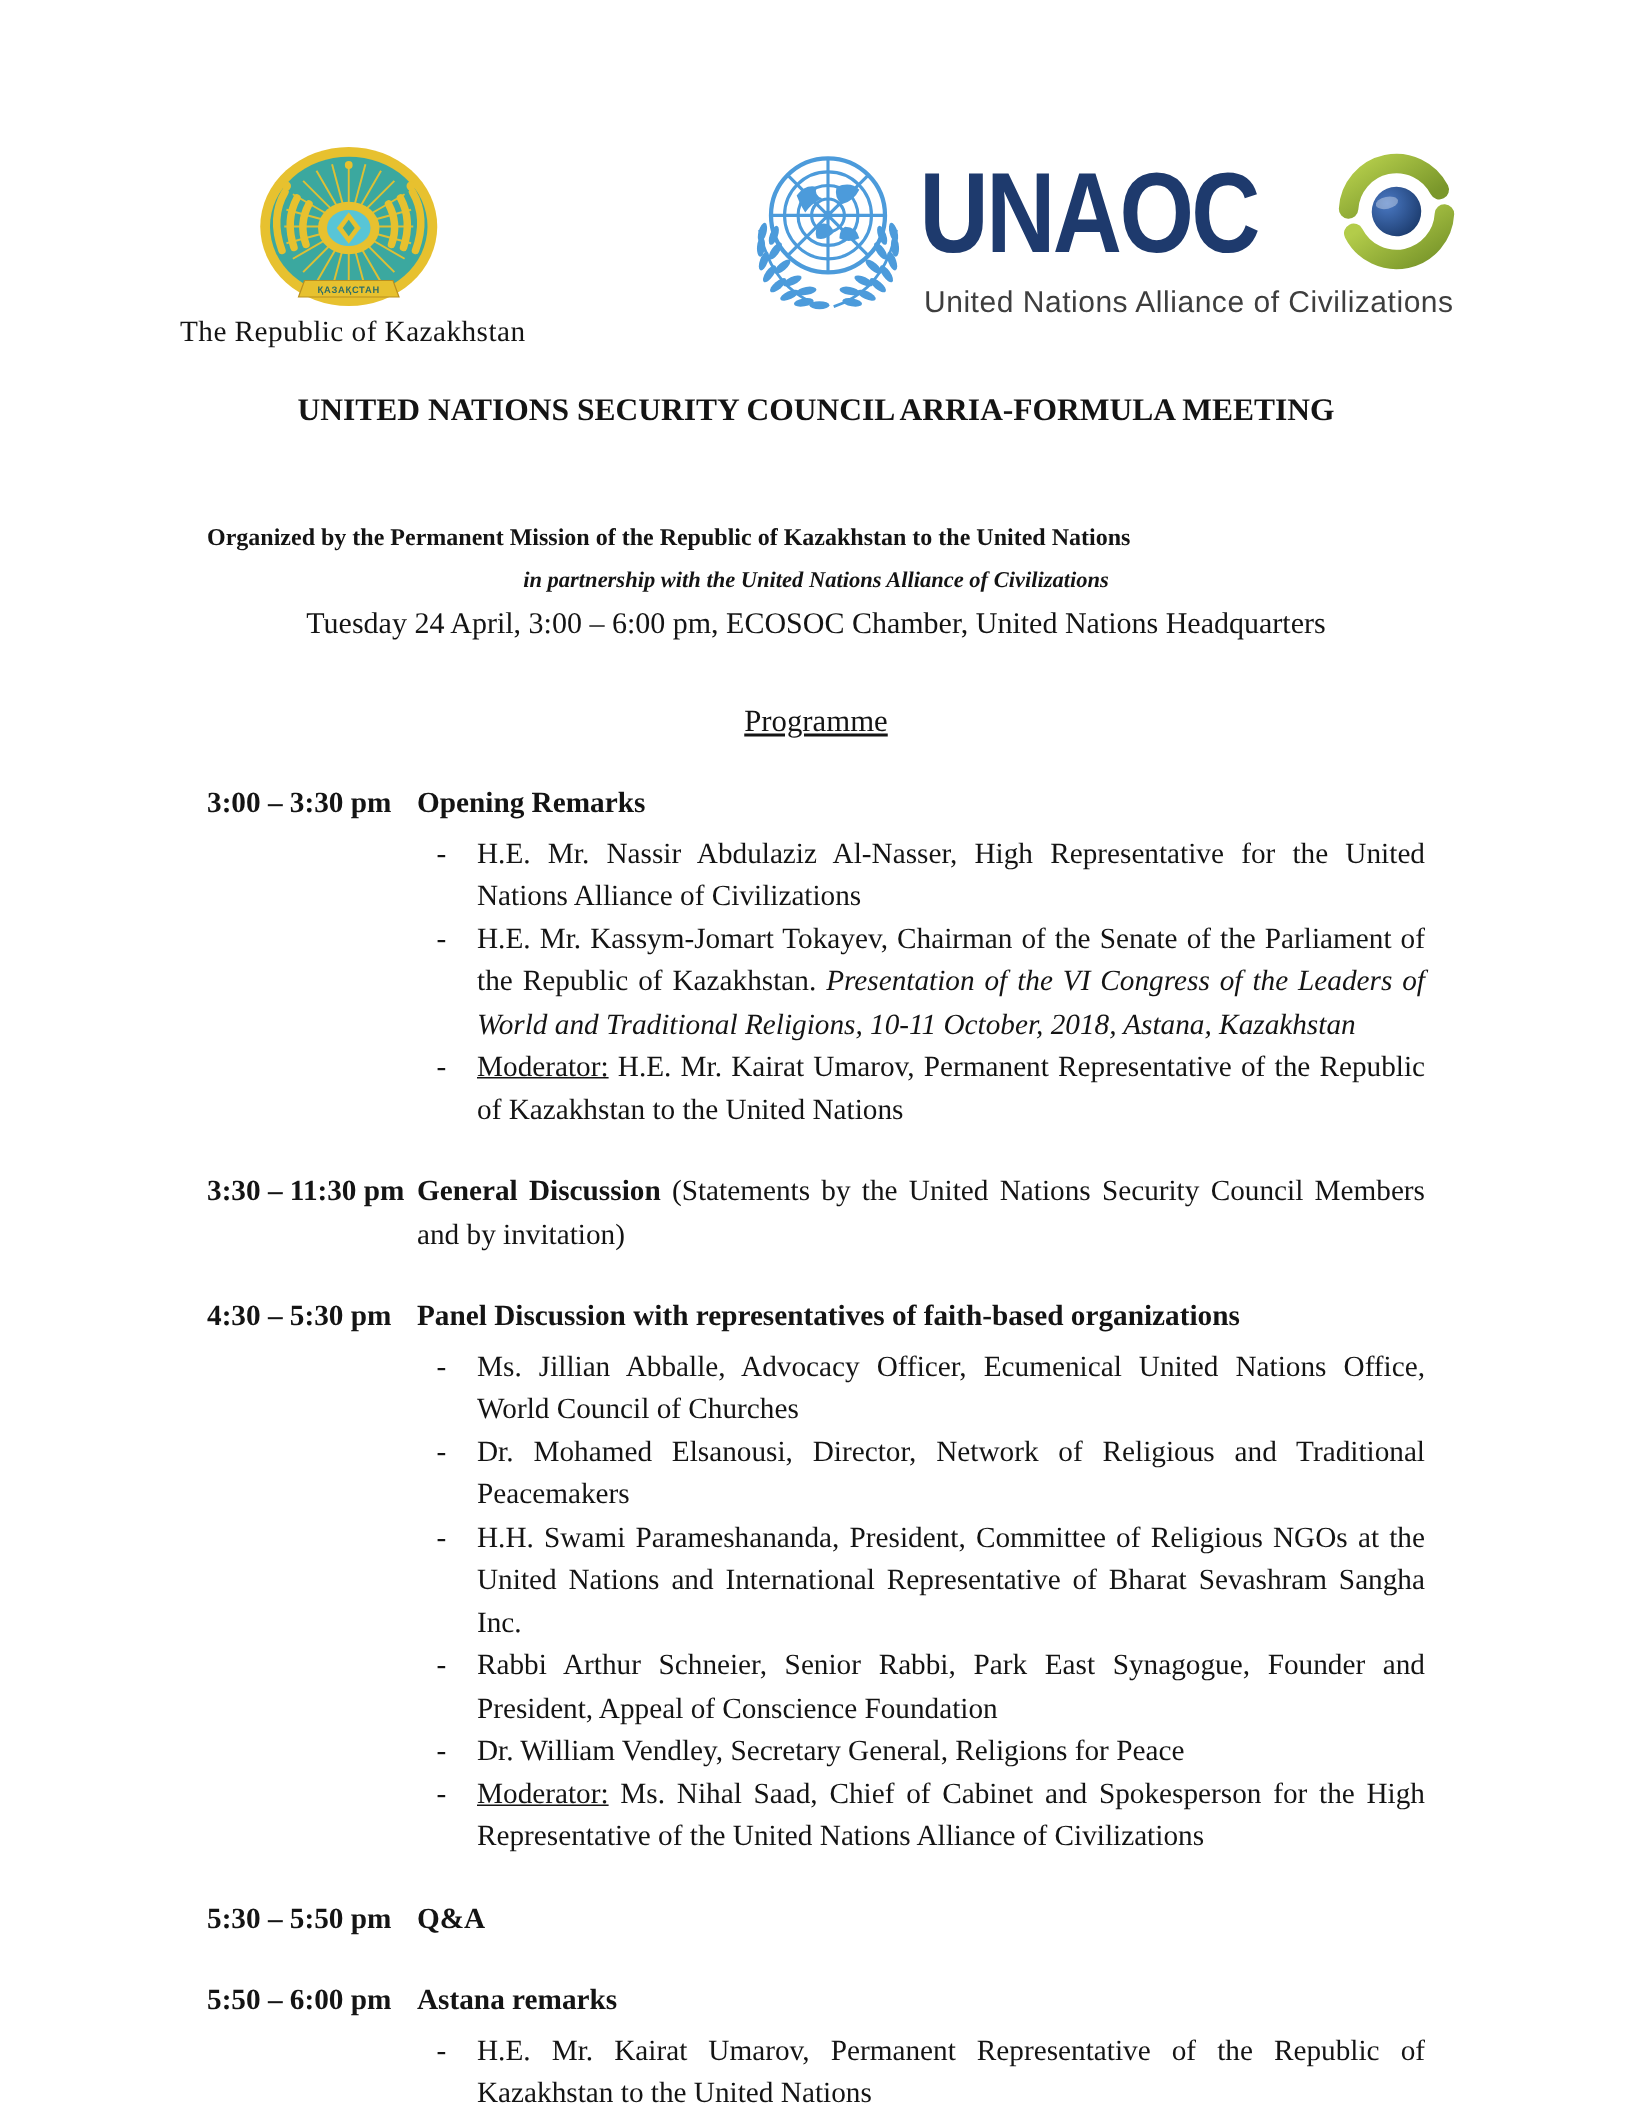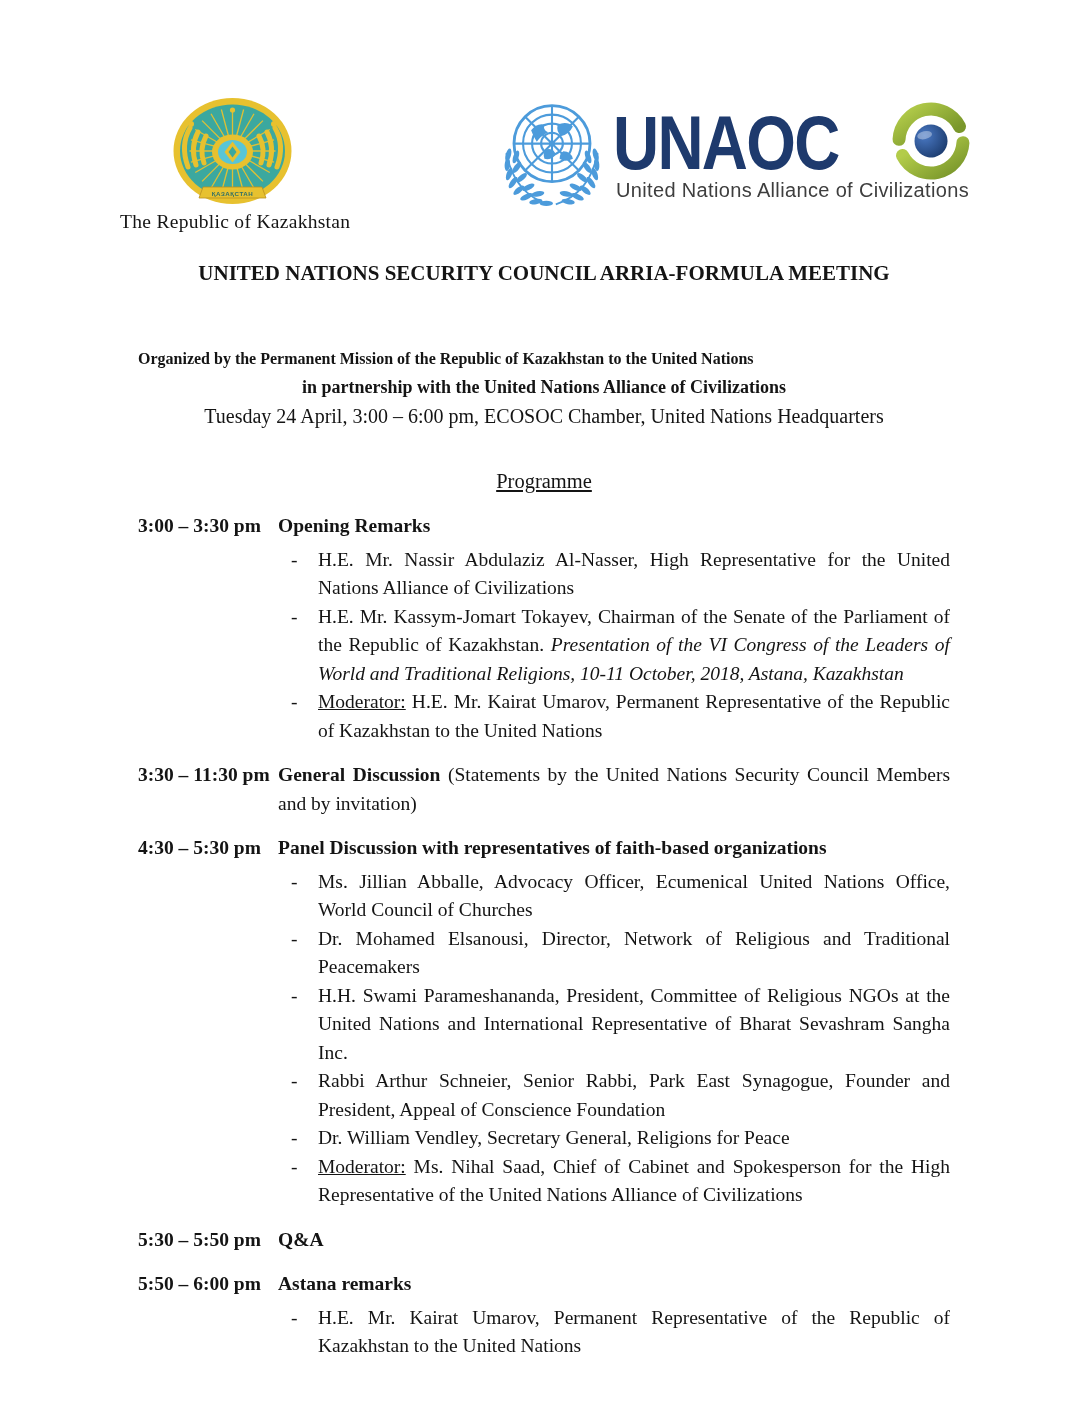--- a/index.html
+++ b/index.html
@@ -16,38 +16,38 @@
 
   .unaoc-block { position:absolute; left:495px; top:95px; width:505px; height:132px; }
   .un-emblem  { position:absolute; left:0; top:1px; }
   .unaoc-word {
     position:absolute; left:118px; top:10px;
     font-family:"Liberation Sans","DejaVu Sans",sans-serif; font-weight:bold;
     font-size:76px; line-height:76px; color:#1E3A6D; letter-spacing:-2px;
     transform:scaleX(0.84); transform-origin:left top; white-space:nowrap;
   }
   .unaoc-tagline {
-    position:absolute; left:121px; top:84px;
+    position:absolute; left:121px; top:96px;
     font-family:"Liberation Sans","DejaVu Sans",sans-serif;
     font-size:20px; color:#3E3E3E; letter-spacing:0.35px; white-space:nowrap;
   }
   .unaoc-swirl { position:absolute; left:388px; top:4px; }
 
   
   .content { position:absolute; left:138px; top:259px; width:812px; font-size:19.5px; line-height:28.5px; }
   .t1   { text-align:center; font-weight:bold; font-size:21px;   line-height:29px; }
   .t2   { text-align:center; font-style:italic; font-size:20px;  line-height:29px; margin-top:4px; }
   .org1 { text-align:left; font-weight:bold; font-size:16px; line-height:29px; margin-top:56px; }
-  .org2 { text-align:center; font-weight:bold; font-size:18px; line-height:29px; }
+  .org2 { text-align:center; font-weight:bold; font-size:15px; line-height:29px;font-style:italic; }
   .date { text-align:center; font-size:20px; line-height:29px; }
   .prog-heading { text-align:center; font-weight:normal; font-size:20.5px; line-height:29px;
                   margin-top:36px; text-decoration:underline; }
 
   .sessions { margin-top:6px; }
-  .session { display:flex; margin-top:16px; }
+  .session { display:flex; margin-top:26px; }
   .session-time  { width:140px; flex:none; font-weight:bold; }
   .session-body  { flex:1; min-width:0; }
   .session-title { text-align:justify; }
   .session-title .title-bold { font-weight:bold; }
   .bullets { margin-top:5px; }
   .bullet  { position:relative; padding-left:40px; text-align:justify; }
   .bullet .dash { position:absolute; left:13px; }
   .seg-normal    { }
   .seg-italic    { font-style:italic; }
   .seg-underline { text-decoration:underline; }

